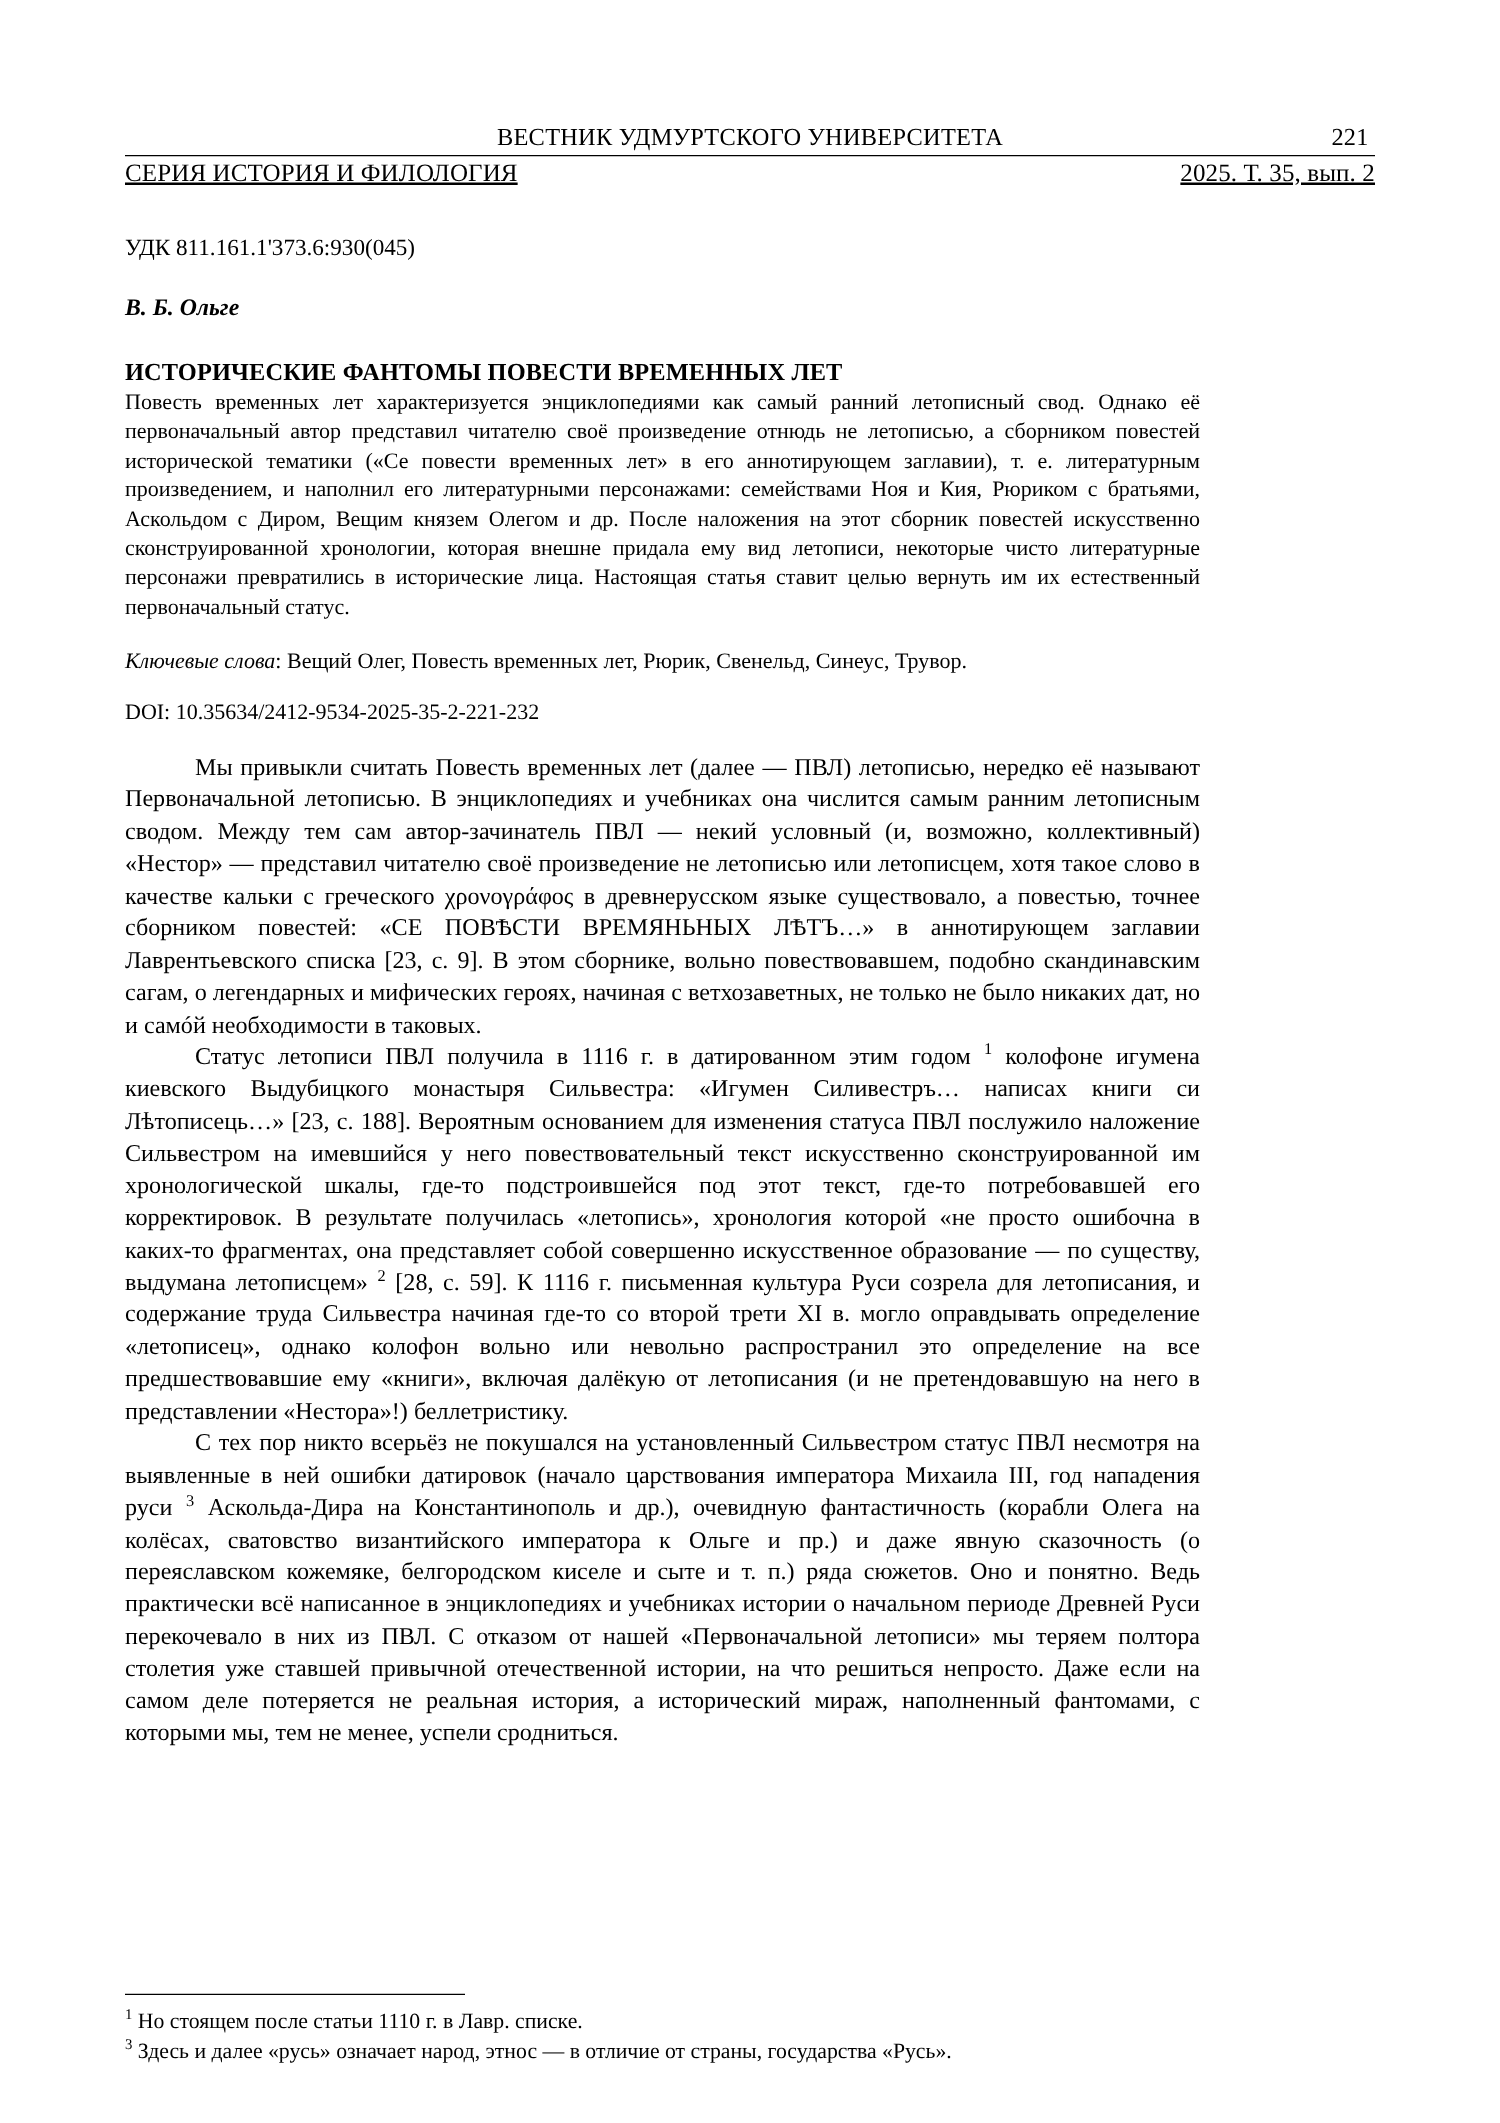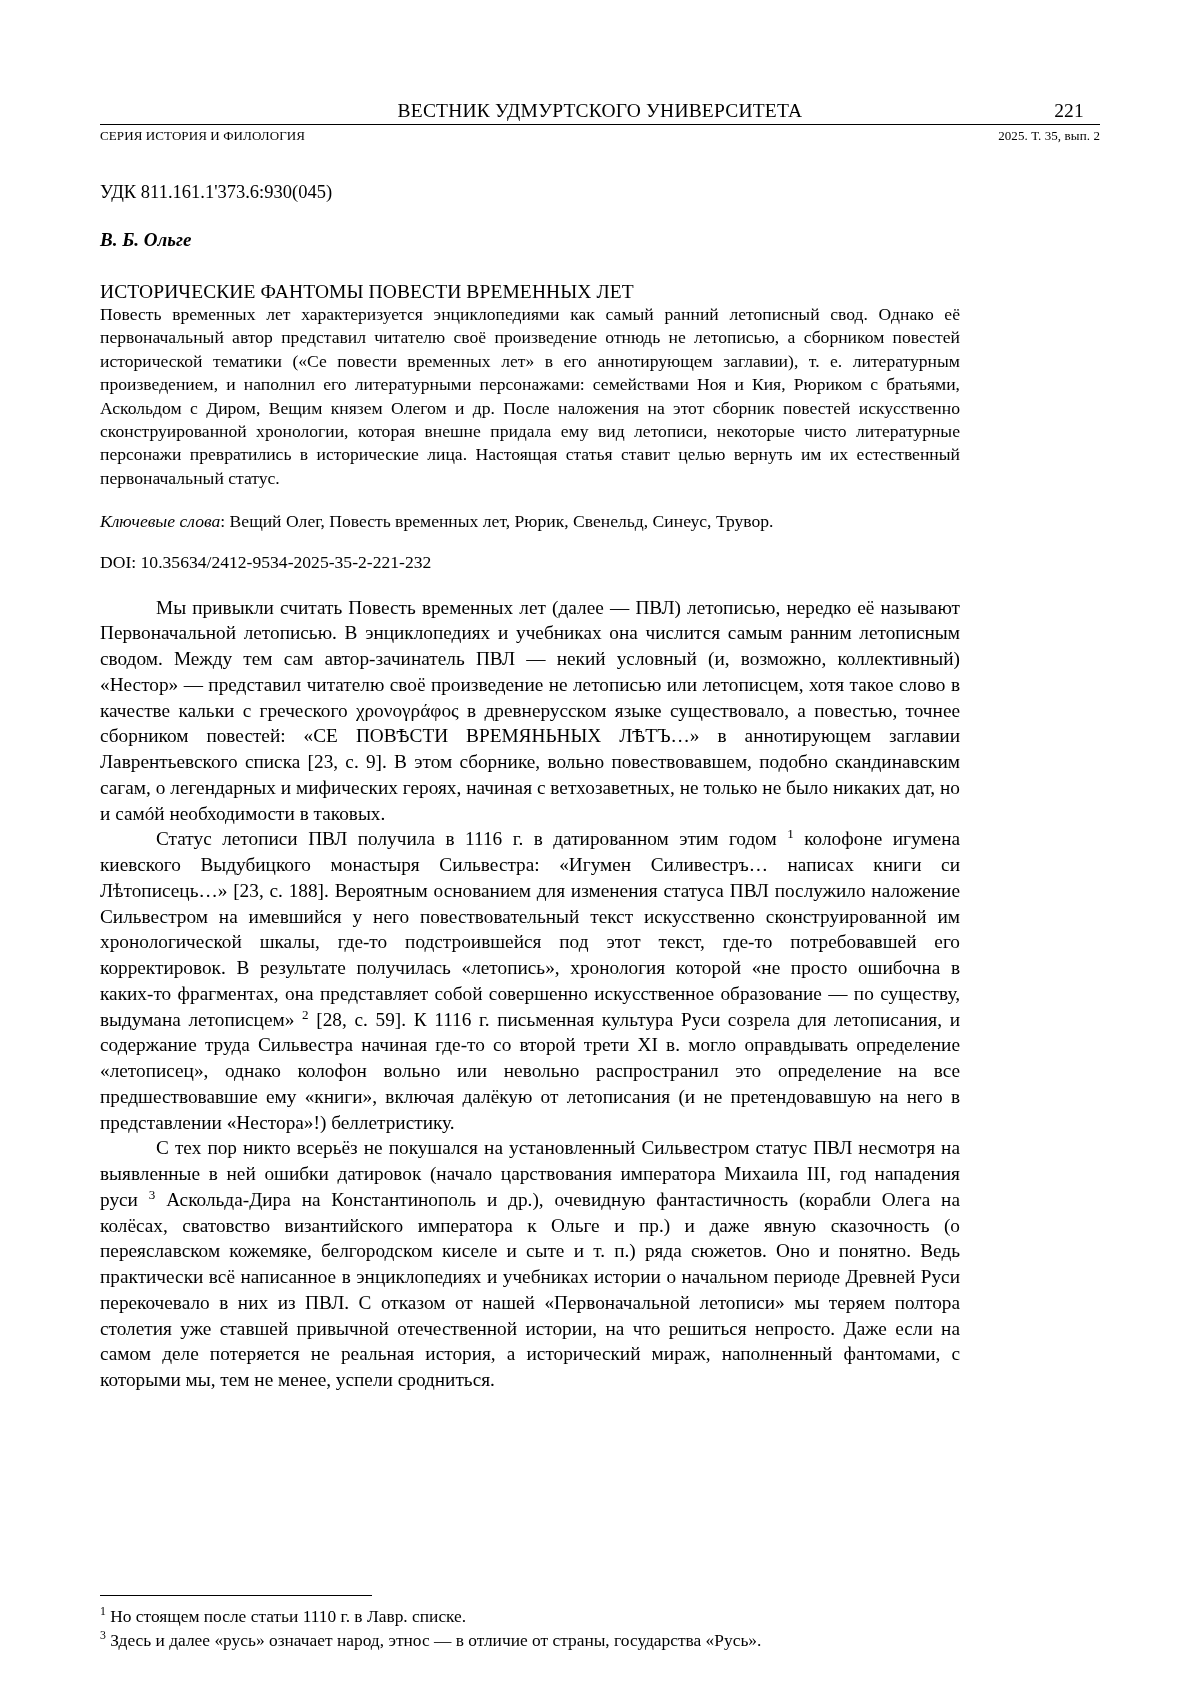--- a/index.html
+++ b/index.html
@@ -32,36 +32,37 @@
     justify-content: center;
     position: relative;
     font-size: 19.5px;
     letter-spacing: 0.2px;
   }
   .runhead-title {
     text-align: center;
   }
   .runhead-page {
     position: absolute;
-    right: 16px;
+    right: 5px;
     bottom: 0;
     font-size: 19.5px;
   }
   .rule {
     border-bottom: 1.2px solid #000;
     margin-top: 2px;
     margin-bottom: 3px;
     width: 100%;
   }
   .runhead-line2 {
     display: flex;
     justify-content: space-between;
     align-items: center;
-    font-size: 13px;
+    font-size: 20px;
     letter-spacing: 0.1px;
+    text-decoration: underline;
   }
   
   .section-heading {
     font-size: 27px;
     font-weight: bold;
     margin-top: 34px;
     margin-bottom: 0;
     letter-spacing: 0.2px;
   }
   .udk {
@@ -69,21 +70,21 @@
     margin-top: 38px;
   }
   .author {
     font-size: 19px;
     font-weight: bold;
     font-style: italic;
     margin-top: 26px;
   }
   .article-title {
     font-size: 19.5px;
-    font-weight: normal;
+    font-weight: bold;
     margin-top: 30px;
     letter-spacing: 0.1px;
   }
   .abstract {
     font-size: 17.6px;
     text-align: justify;
     line-height: 1.33;
   }
   .keywords {
     font-size: 17.6px;

